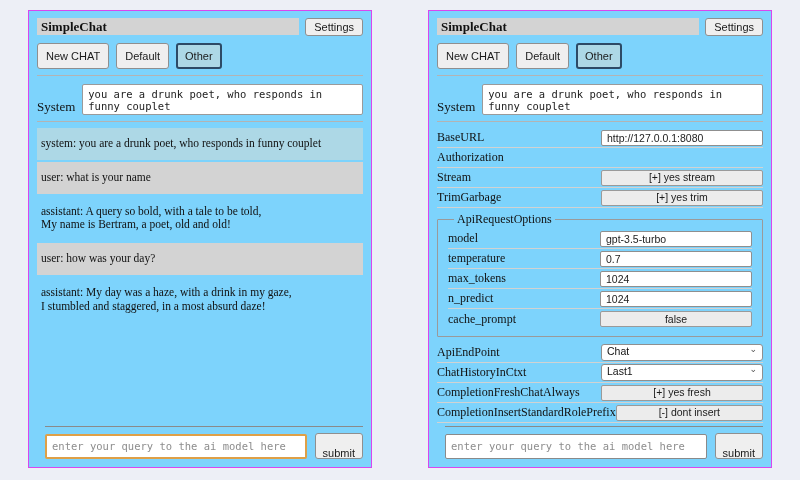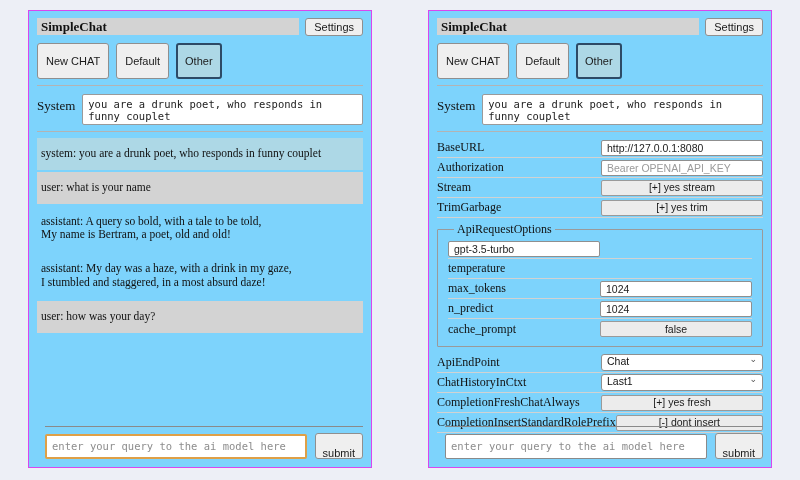--- a/index.html
+++ b/index.html
@@ -40,26 +40,26 @@
     border-radius: 3px;
     padding: 1px 8px;
     line-height: 14px;
     color: #1a1a1a;
     cursor: pointer;
   }
   .toolbar { display: flex; gap: 7px; margin-top: 7px; }
   .toolbar .btn.selected {
     background: var(--session-selected-bg, #add8e6);
     border: 2px solid #2d4a66;
-    padding: 9px 7px;
+    padding: 4px 7px;
   }
   .hr { border-top: 1px solid #b3b3b3; margin: 6px 0; }
   .hr.dark { border-top: 1px solid #8a8a8a; }
   
-  .system-row { display: flex; align-items: flex-start; margin: 8px 0 2px 0; }
+  .system-row { display: flex; align-items: flex-end; margin: 8px 0 2px 0; }
   .syslabel { font-size: 13px; padding-top: 4px; color: #111; }
   .systext {
     flex: 1;
     margin-left: 7px;
     height: 31px;
     resize: none;
     border: 1px solid #9a9a9a;
     border-radius: 2px;
     font-family: "DejaVu Sans Mono", monospace;
     font-size: 10.5px;
@@ -178,23 +178,23 @@
     <div class="system-row">
       <span class="syslabel">System</span>
       <textarea class="systext" style="">you are a drunk poet, who responds in funny couplet</textarea>
     </div>
     <div class="hr"></div>
     <div class="chatlog">
       <div class="msg role-system">system: you are a drunk poet, who responds in funny couplet</div>
       <div class="msg role-user">user: what is your name</div>
       <div class="msg role-assistant">assistant: A query so bold, with a tale to be told,
 My name is Bertram, a poet, old and old!</div>
+      <div class="msg role-user">user: how was your day?</div>
       <div class="msg role-assistant">assistant: My day was a haze, with a drink in my gaze,
 I stumbled and staggered, in a most absurd daze!</div>
-      <div class="msg role-user">user: how was your day?</div>
     </div>
     <div class="querybar">
       <div class="hr dark"></div>
       <div class="qrow">
         <input class="qinput focused" placeholder="enter your query to the ai model here" style="">
         <button class="btn submit">submit</button>
       </div>
     </div>
   </div>
 
@@ -215,38 +215,39 @@
     </div>
     <div class="hr"></div>
 
     <div class="settings">
       <div class="srow">
         <span class="slabel">BaseURL</span>
         <input class="sinput" value="http://127.0.0.1:8080" style="">
       </div>
       <div class="srow">
         <span class="slabel">Authorization</span>
-        <input class="sinput" placeholder="Bearer OPENAI_API_KEY" style="">
       </div>
       <div class="srow">
         <span class="slabel">Stream</span>
         <button class="sbtn">[+] yes stream</button>
       </div>
       <div class="srow">
         <span class="slabel">TrimGarbage</span>
         <button class="sbtn">[+] yes trim</button>
       </div>
 
       <fieldset class="fset">
         <legend>ApiRequestOptions</legend>
         <div class="srow">
+          <span class="slabel">model</span>
           <input class="sinput" value="gpt-3.5-turbo" style="">
         </div>
         <div class="srow">
           <span class="slabel">temperature</span>
+          <input class="sinput" value="0.7" style="">
         </div>
         <div class="srow">
           <span class="slabel">max_tokens</span>
           <input class="sinput" value="1024" style="">
         </div>
         <div class="srow">
           <span class="slabel">n_predict</span>
           <input class="sinput" value="1024" style="">
         </div>
         <div class="srow">

